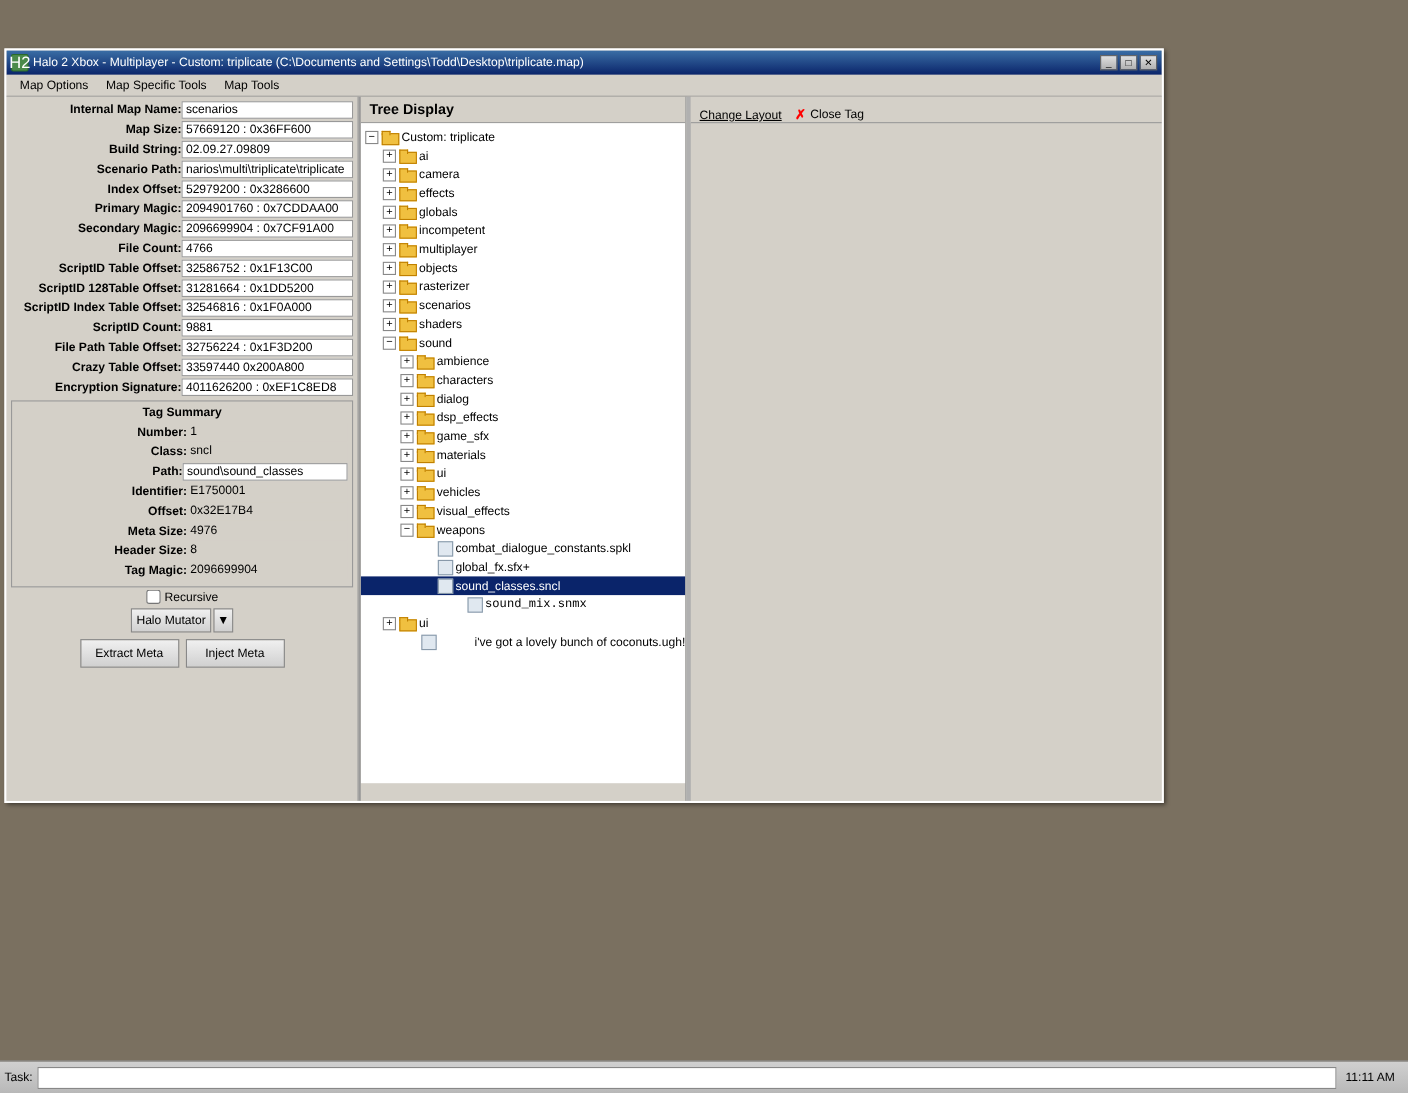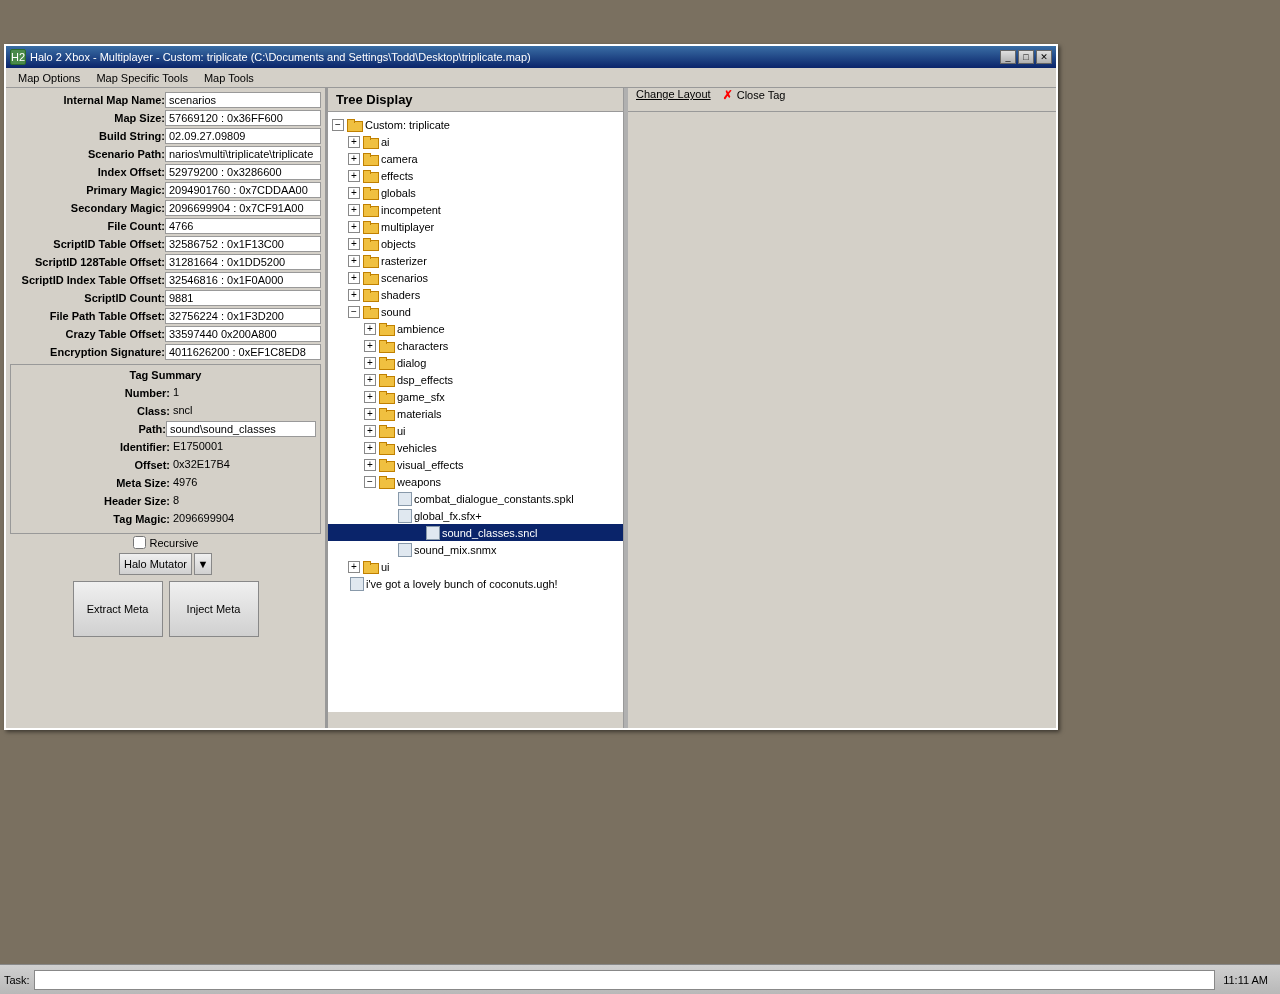--- a/index.html
+++ b/index.html
@@ -133,21 +133,21 @@
       padding: 0 4px;
       color: white;
       font-size: 11px;
     }
     .app-titlebar-icon {
       width: 16px;
       height: 16px;
       background: #4a8a4a;
       border: 1px solid #2a6a2a;
       margin-right: 4px;
-      font-size: 11px;
+      font-size: 15px;
       display: flex;
       align-items: center;
       justify-content: center;
       color: white;
       border-radius: 2px;
     }
     .app-titlebar-title { flex: 1; font-size: 11px; }
     .app-titlebar-btns { display: flex; gap: 2px; }
     .app-titlebar-btn {
       width: 16px;
@@ -268,21 +268,21 @@
       cursor: pointer;
     }
 
     .action-buttons {
       display: flex;
       justify-content: center;
       gap: 6px;
       margin-bottom: 4px;
     }
     .action-btn {
-      padding: 21px 12px;
+      padding: 6px 12px;
       background: linear-gradient(to bottom, #f0f0f0, #d0d0d0);
       border: 1px solid #888;
       font-size: 11px;
       cursor: pointer;
       min-width: 90px;
     }
     .save-btn-row {
       display: flex;
       justify-content: center;
     }
@@ -380,21 +380,21 @@
     
     .far-right-panel {
       width: 428px;
       padding: 0;
     }
     .far-right-header {
       height: 24px;
       background: #d4d0c8;
       border-bottom: 1px solid #999;
       display: flex;
-      align-items: flex-start;
+      align-items: flex-end;
       padding: 0 8px;
       gap: 12px;
     }
     .change-layout-btn {
       font-size: 11px;
       color: #000;
       cursor: pointer;
       text-decoration: underline;
     }
     .close-tag-row {
@@ -708,36 +708,36 @@
             <div class="tree-item" style="padding-left: 52px;">
               <span class="tree-expand" style="width: 15px; margin-right: 3px;"></span>
               <span class="tree-file-icon"></span>
               <span class="tree-item-label">combat_dialogue_constants.spkl</span>
             </div>
             <div class="tree-item" style="padding-left: 52px;">
               <span class="tree-expand" style="width: 15px; margin-right: 3px;"></span>
               <span class="tree-file-icon"></span>
               <span class="tree-item-label">global_fx.sfx+</span>
             </div>
-            <div class="tree-item selected" style="padding-left: 80px;">
+            <div class="tree-item selected" style="padding-left: 52px;">
               <span class="tree-expand" style="width: 15px; margin-right: 3px;"></span>
               <span class="tree-file-icon"></span>
               <span class="tree-item-label">sound_classes.sncl</span>
             </div>
-            <div class="tree-item" style="padding-left: 52px;">
+            <div class="tree-item" style="padding-left: 79px; font-family: Liberation Mono, monospace;">
               <span class="tree-expand" style="width: 15px; margin-right: 3px;"></span>
               <span class="tree-file-icon"></span>
               <span class="tree-item-label">sound_mix.snmx</span>
             </div>
             <div class="tree-item" style="padding-left: 20px;">
               <span class="tree-expand" style="border: 1px solid rgb(136, 136, 136); font-size: 10px; width: 12px; height: 12px; margin-right: 3px;">+</span>
               <span class="tree-folder-icon"></span>
               <span class="tree-item-label">ui</span>
             </div>
-            <div class="tree-item" style="">
+            <div class="tree-item" style=" justify-content: space-between;">
               <span class="tree-expand" style="width: 15px; margin-right: 3px;"></span>
               <span class="tree-file-icon"></span>
               <span class="tree-item-label">i've got a lovely bunch of coconuts.ugh!</span>
             </div>
           </div>
       </div>
 
       <div class="splitter"></div>
 
       <div class="far-right-panel">

